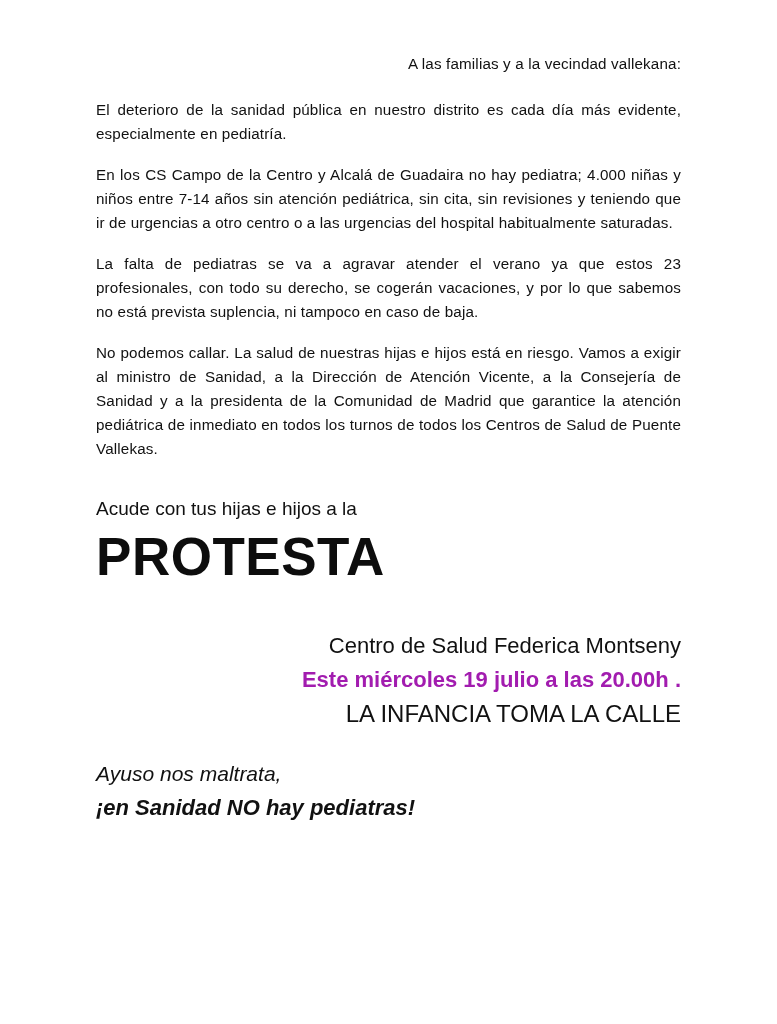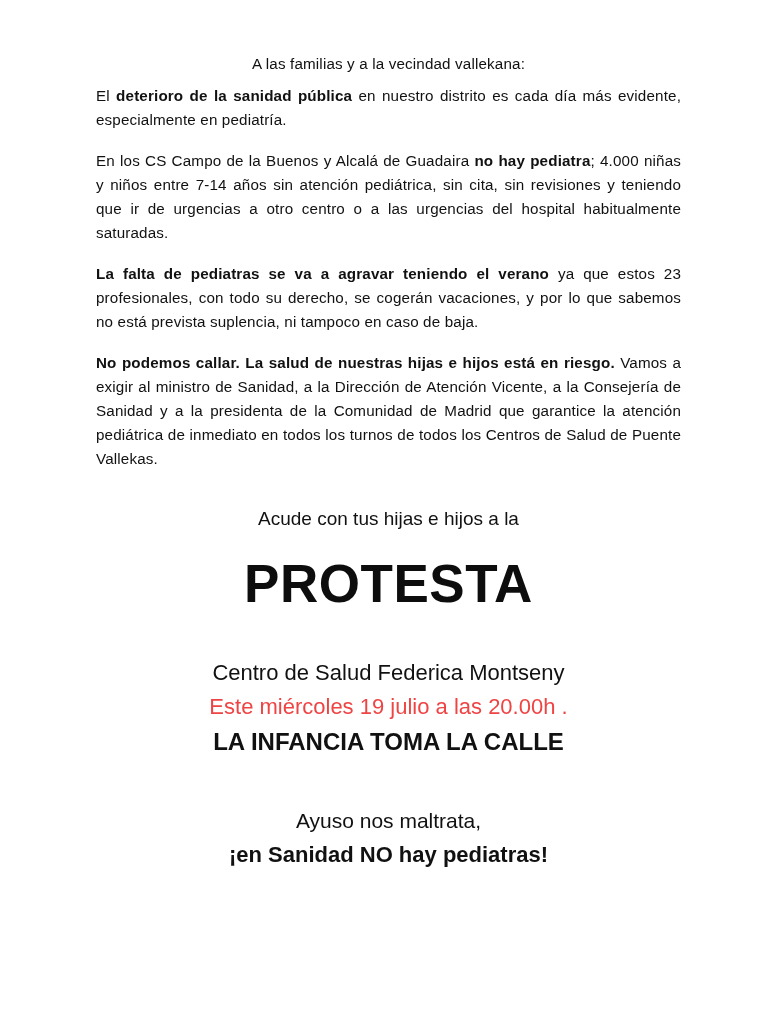--- a/index.html
+++ b/index.html
@@ -25,71 +25,70 @@
   .body-block {
     font-size: 15.2px;
     line-height: 1.58;
     text-align: justify;
     text-justify: inter-word;
     margin: 0 0 17px 0;
     color: #111111;
     letter-spacing: 0.01em;
   }
   .body-block.first {
-    text-align: center;
+    text-align: right;
     margin-top: 12px;
-    margin-bottom: 8px;
+    margin-bottom: 22px;
   }
   .body-block b {
-    font-weight: bold;
+    font-weight: normal;
   }
 
   .call-block {
-    text-align: center;
     margin-top: 34px;
   }
   .call-line {
     font-size: 19px;
     line-height: 1.45;
     color: #111111;
   }
   .protesta {
     font-size: 53px;
     font-weight: bold;
     letter-spacing: 0.01em;
     line-height: 1.15;
-    margin-top: 21px;
+    margin-top: 4px;
     color: #0d0d0d;
   }
   .venue-block {
-    text-align: center;
+    text-align: right;
     margin-top: 42px;
   }
   .venue-line {
     font-size: 22px;
     line-height: 1.45;
     color: #111111;
   }
   .date-line {
     font-size: 22px;
-    font-weight: normal;
+    font-weight: bold;
     line-height: 1.45;
-    color: #ef4444;
+    color: #a21caf;
     margin-top: 2px;
   }
   .slogan-line {
     font-size: 24px;
-    font-weight: bold;
+    font-weight: normal;
     line-height: 1.4;
     color: #111111;
     margin-top: 2px;
   }
   .closing-block {
-    text-align: center;
-    margin-top: 48px;
+    margin-top: 28px;
+    font-style: italic;
   }
   .closing-line-1 {
     font-size: 21px;
     line-height: 1.45;
     color: #111111;
   }
   .closing-line-2 {
     font-size: 22px;
     font-weight: bold;
     line-height: 1.45;
@@ -103,26 +102,26 @@
 <div class="page">
 
   <p class="body-block first">A las familias y a la vecindad vallekana:</p>
 
   <p class="body-block">
     <span>El </span><b>deterioro de la sanidad pública</b><span> en nuestro distrito es cada día más evidente, especialmente en pediatría.</span>
   </p>
 
 
   <p class="body-block">
-    <span>En los CS Campo de la Buenos y  Alcalá de Guadaira </span><b>no hay pediatra</b><span>; 4.000 niñas y niños entre 7-14 años sin atención pediátrica, sin cita, sin revisiones y teniendo que ir de urgencias a otro centro o a las urgencias del hospital habitualmente saturadas.</span>
+    <span>En los CS Campo de la Centro y  Alcalá de Guadaira </span><b>no hay pediatra</b><span>; 4.000 niñas y niños entre 7-14 años sin atención pediátrica, sin cita, sin revisiones y teniendo que ir de urgencias a otro centro o a las urgencias del hospital habitualmente saturadas.</span>
   </p>
 
 
   <p class="body-block">
-    <b>La falta de pediatras se va a agravar teniendo el verano</b><span> ya que estos 23 profesionales, con todo su derecho, se cogerán vacaciones, y por lo que sabemos no está prevista suplencia, ni tampoco en caso de baja.</span>
+    <b>La falta de pediatras se va a agravar atender el verano</b><span> ya que estos 23 profesionales, con todo su derecho, se cogerán vacaciones, y por lo que sabemos no está prevista suplencia, ni tampoco en caso de baja.</span>
   </p>
 
   <p class="body-block">
     <b>No podemos callar. La salud de nuestras hijas e hijos está en riesgo.</b><span> Vamos a exigir al ministro de Sanidad, a la Dirección de Atención Vicente, a la Consejería de Sanidad y a la presidenta de la Comunidad de Madrid que garantice la atención pediátrica de inmediato en todos los turnos de todos los Centros de Salud de Puente Vallekas.</span>
   </p>
 
   <div class="call-block">
     <div class="call-line">Acude con tus hijas e hijos a la</div>
     <div class="protesta">PROTESTA</div>
   </div>

